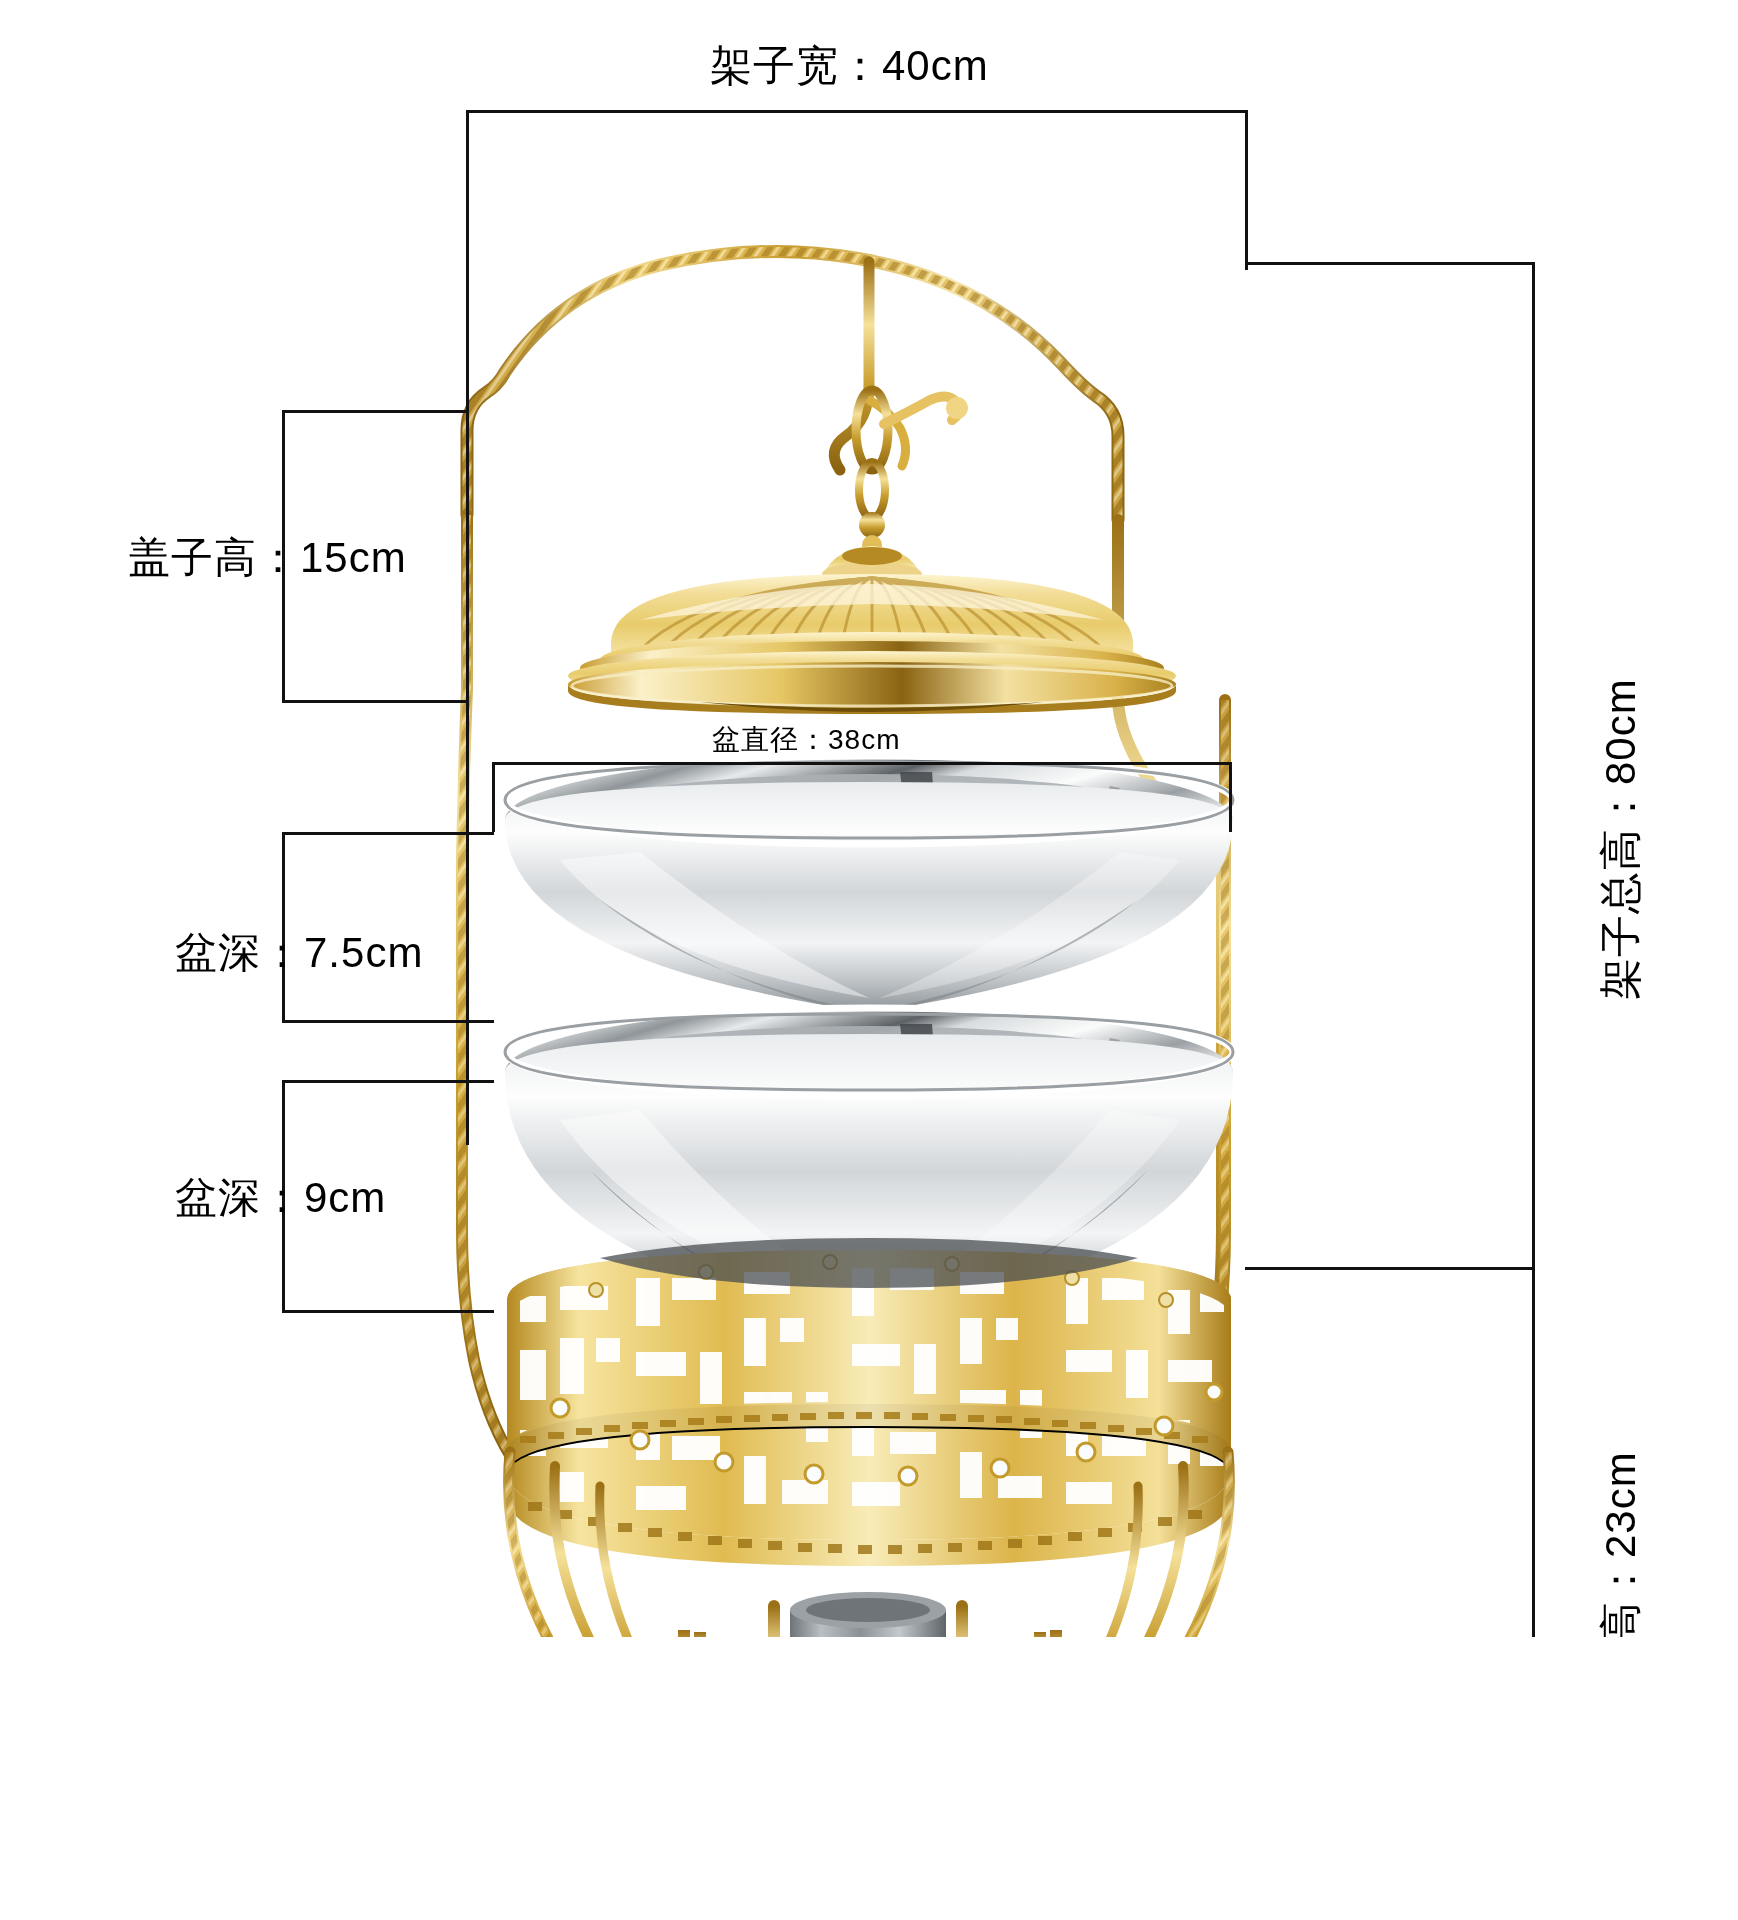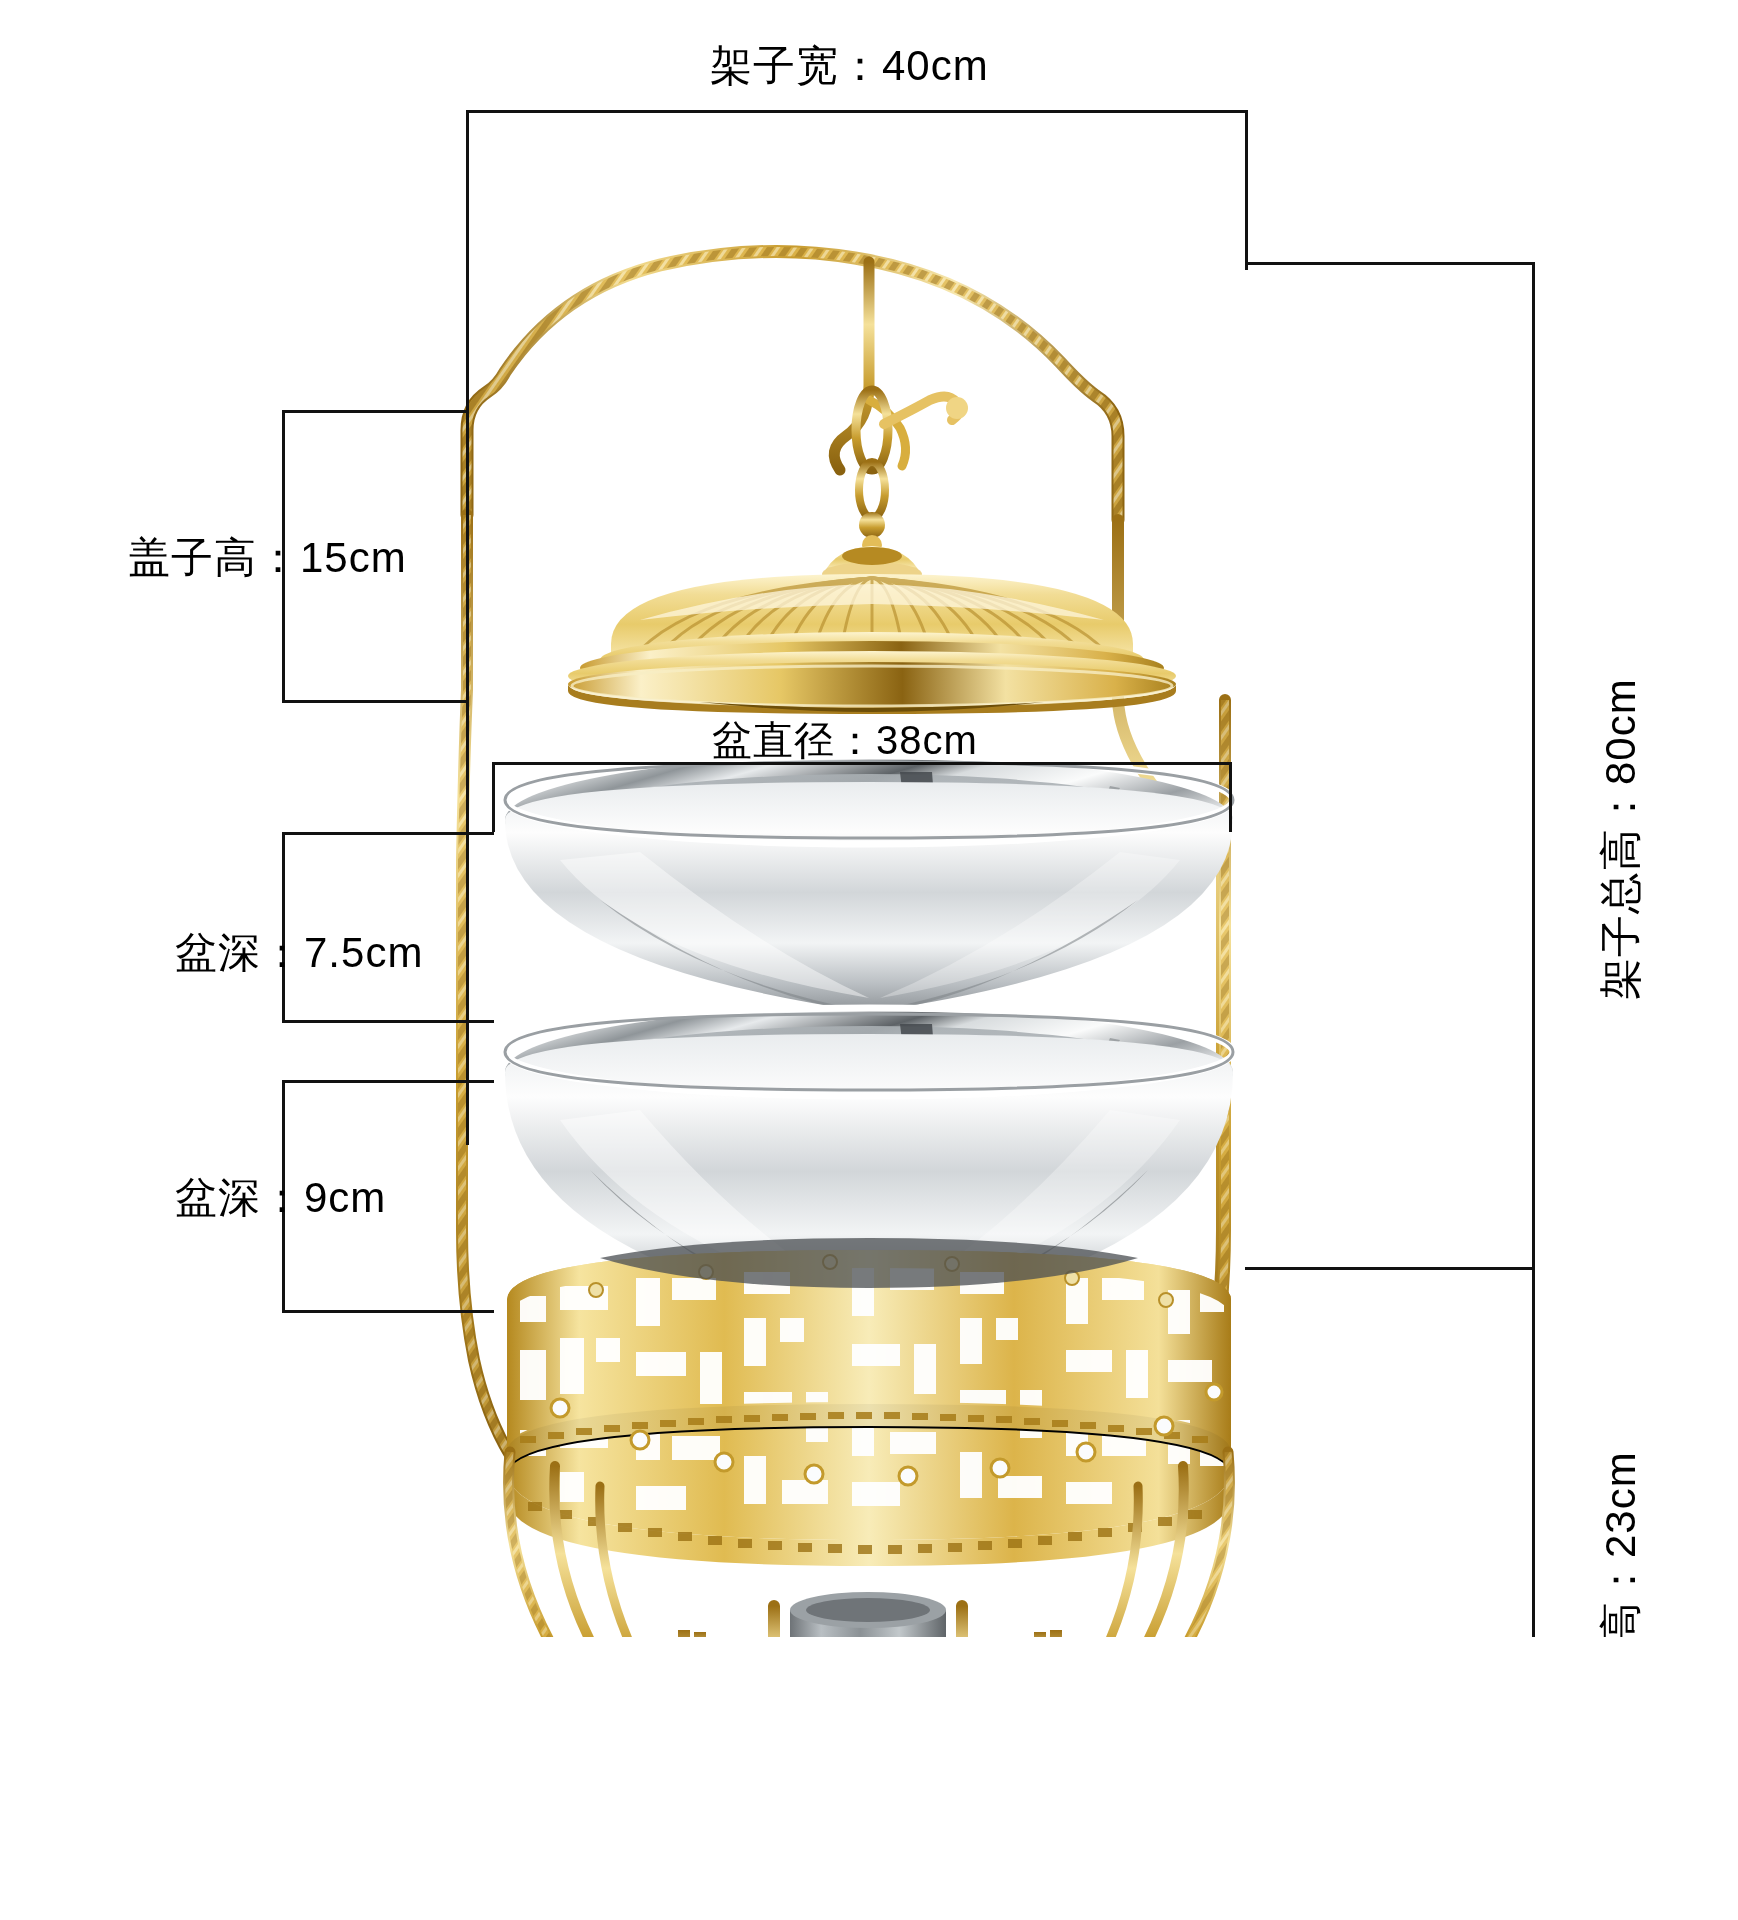--- a/index.html
+++ b/index.html
@@ -8,21 +8,21 @@
 
   
   .dline{position:absolute;background:#111;}
   .h{height:3px;}
   .v{width:3px;}
 
   
   .lbl{position:absolute;color:#000;white-space:nowrap;font-weight:400;}
   .lbl-top{font-size:42px;letter-spacing:1px;}
   .lbl-left{font-size:42px;letter-spacing:1px;}
-  .lbl-mid{font-size:40px;letter-spacing:1px;}
+  .lbl-mid{font-size:28px;letter-spacing:1px;margin-top:8px;}
   .rot{transform-origin:0 0;transform:rotate(-90deg);}
 
   
   #product{position:absolute;left:0;top:0;width:1738px;height:1920px;pointer-events:none;}
 
   
 </style>
 </head>
 <body>
 

